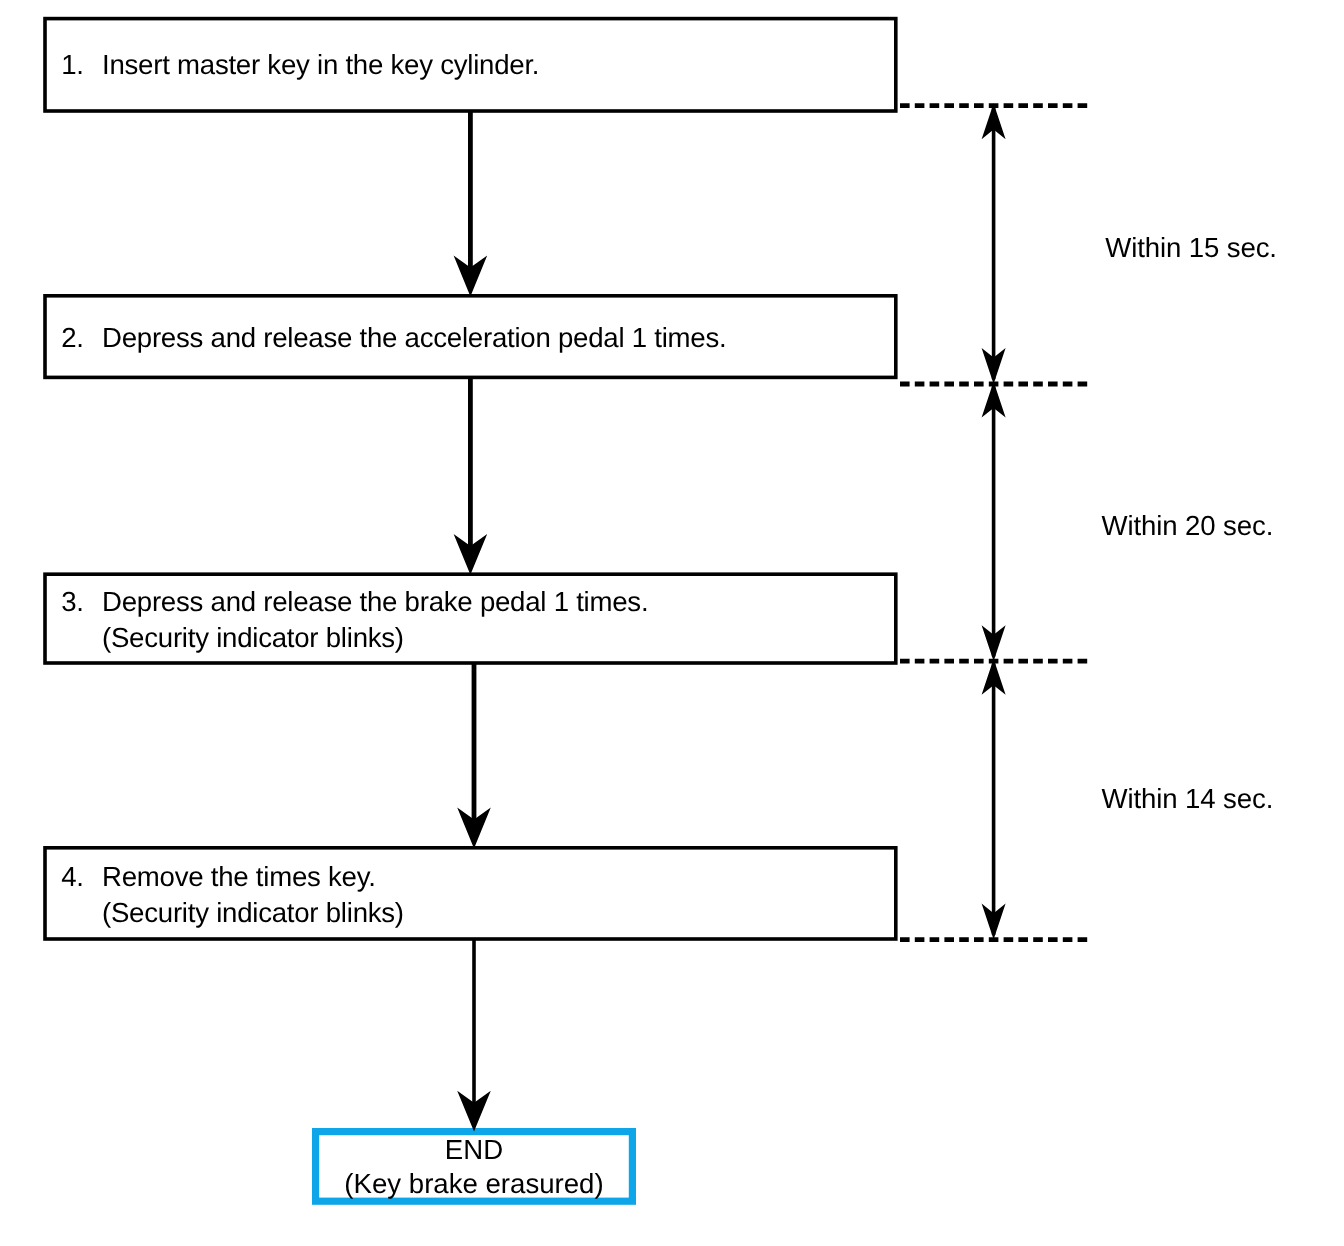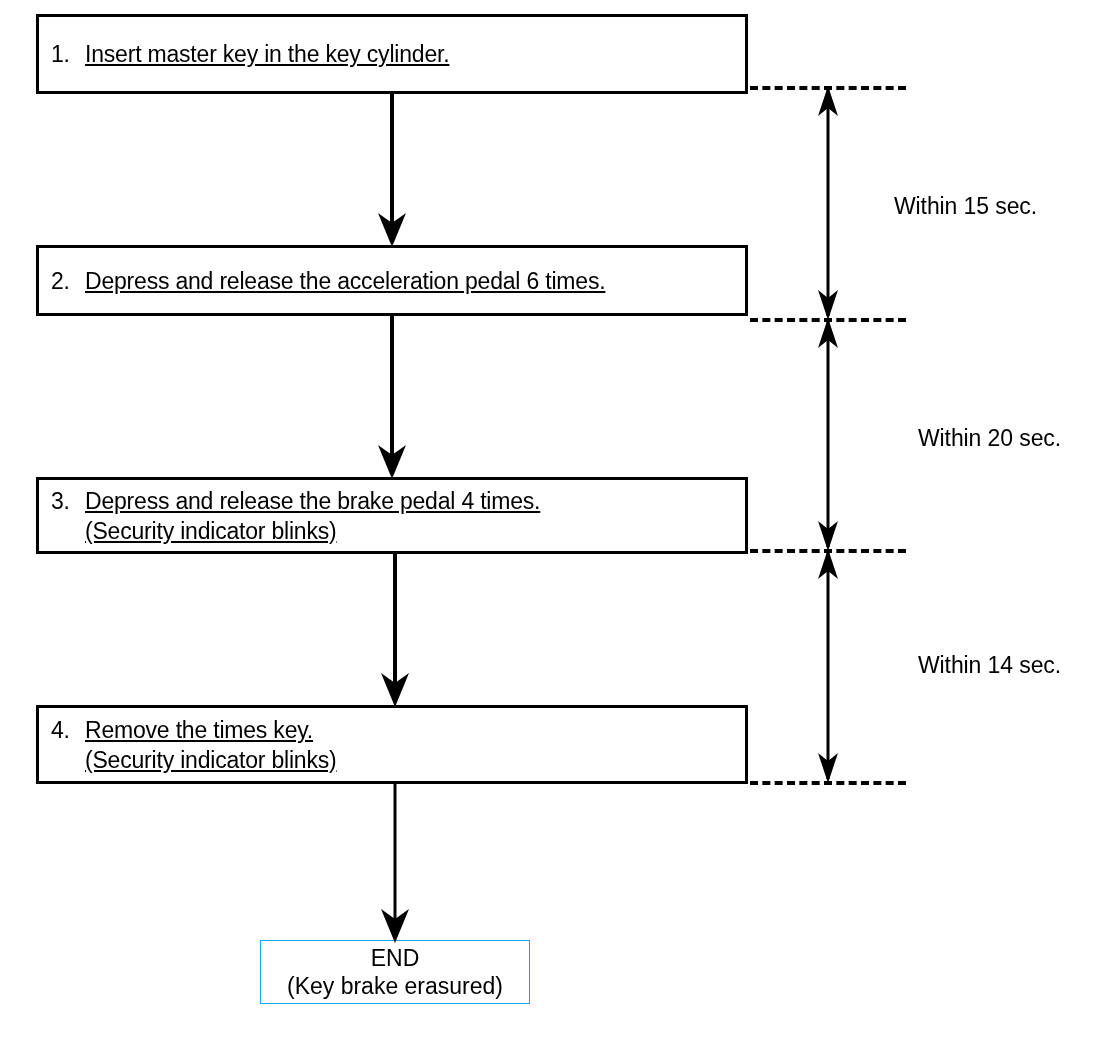--- a/index.html
+++ b/index.html
@@ -38,38 +38,37 @@
   }
   .step-num {
     display: inline-block;
     width: 46px;
     flex: 0 0 46px;
     padding-left: 12px;
     box-sizing: border-box;
   }
   .step-text {
     display: inline-block;
-    text-decoration: underline;
   }
   .sub-line .step-num {
     visibility: hidden;
   }
   #box1 { left: 36px;  top: 14px;  width: 712px; height: 80px; }
   #box2 { left: 36px;  top: 245px; width: 712px; height: 71px; }
   #box3 { left: 36px;  top: 477px; width: 712px; height: 77px; }
   #box4 { left: 36px;  top: 705px; width: 712px; height: 79px; }
 
   #end-box {
     position: absolute;
     left: 260px;
     top: 940px;
     width: 270px;
     height: 64px;
     box-sizing: border-box;
-    border: 1px solid #0ea5e9;
+    border: 6px solid #0ea5e9;
     background: #ffffff;
     display: flex;
     flex-direction: column;
     align-items: center;
     justify-content: center;
     font-size: 23px;
     line-height: 28px;
   }
 
   .flow-arrow {
@@ -101,28 +100,28 @@
   <div class="step-box" id="box1">
     <div class="step-line">
       <span class="step-num">1.</span>
       <span class="step-text">Insert master key in the key cylinder.</span>
     </div>
   </div>
 
   <div class="step-box" id="box2">
     <div class="step-line">
       <span class="step-num">2.</span>
-      <span class="step-text">Depress and release the acceleration pedal 6 times.</span>
+      <span class="step-text">Depress and release the acceleration pedal 1 times.</span>
     </div>
   </div>
 
   <div class="step-box" id="box3">
     <div class="step-line">
       <span class="step-num">3.</span>
-      <span class="step-text">Depress and release the brake pedal 4 times.</span>
+      <span class="step-text">Depress and release the brake pedal 1 times.</span>
     </div>
     <div class="step-line sub-line">
       <span class="step-num">3.</span>
       <span class="step-text">(Security indicator blinks)</span>
     </div>
   </div>
 
   <div class="step-box" id="box4">
     <div class="step-line">
       <span class="step-num">4.</span>
@@ -175,17 +174,17 @@
     <path d="M 18 2 L 8 32 L 18 24 L 28 32 Z" fill="#000"></path>
     <path d="M 18 235 L 8 205 L 18 213 L 28 205 Z" fill="#000"></path>
   </svg>
 
   <svg class="span-arrow" style="left:810px; top:547px; width:36px; height:238px;" viewBox="0 0 36 238">
     <line x1="18" y1="6" x2="18" y2="232" stroke="#000" stroke-width="3"></line>
     <path d="M 18 2 L 8 32 L 18 24 L 28 32 Z" fill="#000"></path>
     <path d="M 18 236 L 8 206 L 18 214 L 28 206 Z" fill="#000"></path>
   </svg>
 
-  <div class="timing-label" style="left:894px; top:192px;">Within 15 sec.</div>
+  <div class="timing-label" style="left:921px; top:192px;">Within 15 sec.</div>
   <div class="timing-label" style="left:918px; top:424px;text-align:center;">Within 20 sec.</div>
   <div class="timing-label" style="left:918px; top:651px;">Within 14 sec.</div>
 
 </div>
 
 </body></html>

